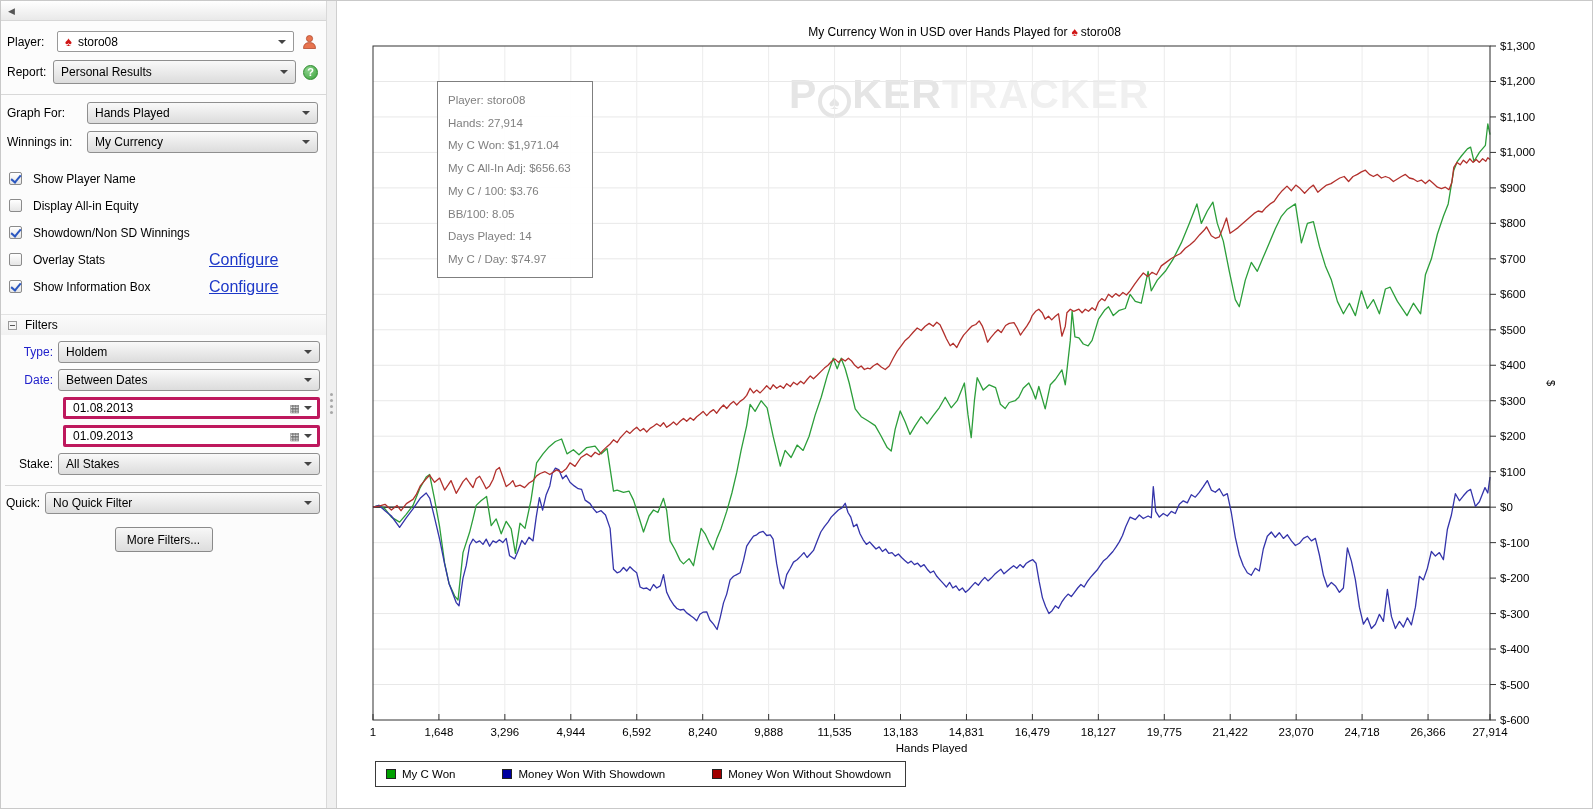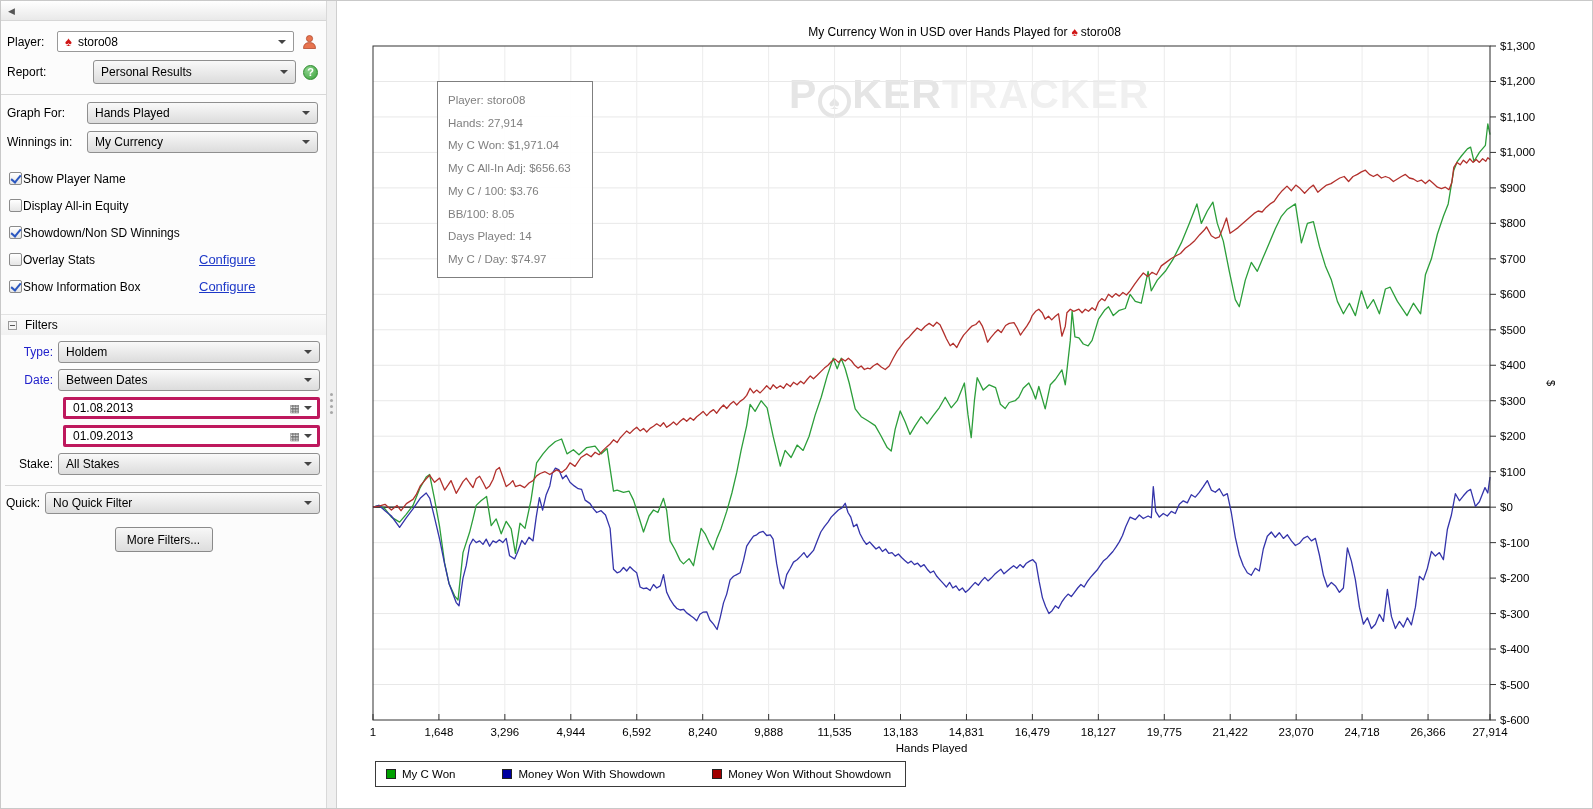--- a/index.html
+++ b/index.html
@@ -17,38 +17,38 @@
   .player-row { margin-top:10px; }
   .player-row label { width:50px; }
   .report-row { margin-top:8px; }
   .report-row label { width:46px; }
   .combo { display:flex; align-items:center; height:21px; border:1px solid #8f8f8f; border-radius:3px;
     background:linear-gradient(#f9f9f9,#dcdcdc); padding:0 7px; font-size:12px; color:#000; flex:1; min-width:0; }
   .combo .val { white-space:nowrap; overflow:hidden; }
   .combo .arrow { margin-left:auto; width:0; height:0; border-left:4px solid transparent;
     border-right:4px solid transparent; border-top:4px solid #444; }
   .combo.white { background:#fff; border-radius:2px; border-color:#999; }
-  .combo.tall { height:24px;margin-left:40px; }
+  .combo.tall { height:24px; }
   .spade { color:#d01616; font-size:13px; margin-right:6px; line-height:1; }
   .person-icon { margin-left:7px; flex:0 0 auto; display:inline-flex; }
   .help-icon { margin-left:7px; flex:0 0 auto; width:15px; height:15px; border-radius:50%;
     background:radial-gradient(circle at 35% 30%, #8fd48f, #3aa23a); border:1px solid #2e8b2e;
     color:#fff; font-size:11px; font-weight:bold; display:flex; align-items:center; justify-content:center; }
   .sep { border-top:1px solid #d8d8d8; margin:10px 0 4px 0; }
   .labeled { margin-top:7px; }
   .labeled label { width:80px; flex:0 0 80px; }
   .labeled .combo { height:22px; }
   .cbrows { margin-top:12px; }
   .cbrow { display:flex; align-items:center; height:27px; padding-left:8px; font-size:12px; }
   .cb { width:13px; height:13px; border:1px solid #8b8b8b; border-radius:2px;
     background:linear-gradient(#ffffff,#e6e6e6); position:relative; flex:0 0 13px; }
   .cb.checked::after { content:""; position:absolute; left:3px; top:0px; width:4px; height:8px;
     border:solid #2b57c0; border-width:0 2px 2px 0; transform:rotate(40deg); }
-  .cbrow .cblabel { margin-left:1px; flex:0 0 176px; }
-  .cfg-link { color:#1d38c8; text-decoration:underline; font-size:13px; cursor:pointer; }
+  .cbrow .cblabel { margin-left:11px; flex:0 0 176px; }
+  .cfg-link { color:#1d38c8; text-decoration:underline; font-size:16px; cursor:pointer; }
   .filters-header { display:flex; align-items:center; margin-top:14px; padding:3px 0 3px 7px;
     border-top:1px solid #e3e3e3; background:linear-gradient(#fbfbfb,#f1f1f1); }
   .minusbox { width:9px; height:9px; border:1px solid #9a9a9a; background:#f4f4f4; position:relative; margin-right:8px; }
   .minusbox::after { content:""; position:absolute; left:1px; top:3px; width:5px; height:1px; background:#555; }
   .filters-header span.ftxt { font-size:12px; color:#000; }
   .frow { display:flex; align-items:center; margin-top:6px; padding-right:6px; }
   .frow label { width:57px; flex:0 0 57px; text-align:right; padding-right:5px; font-size:12px; }
   .frow label.blue { color:#2222cc; }
   .frow .combo { height:22px; }
   .frow.indent { padding-left:62px; }

